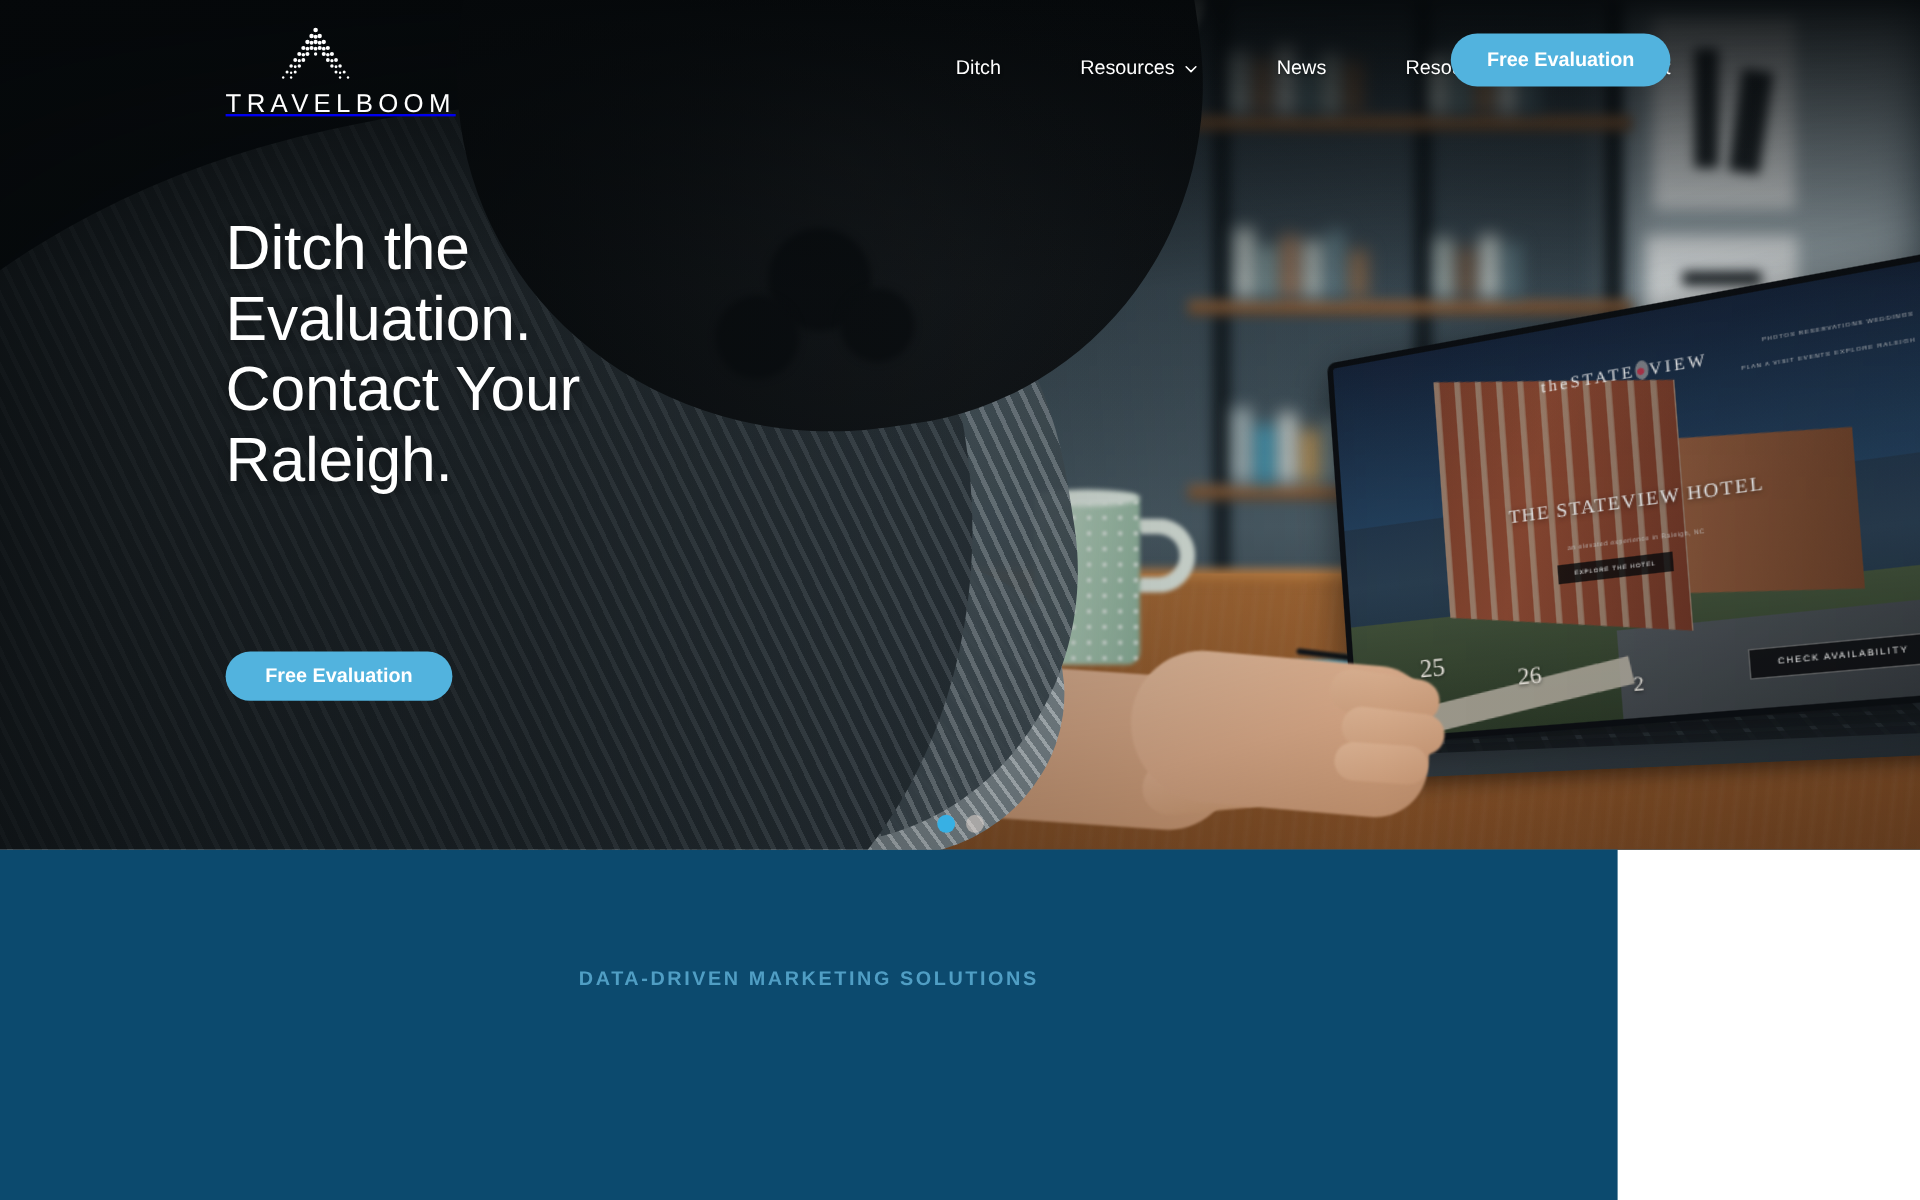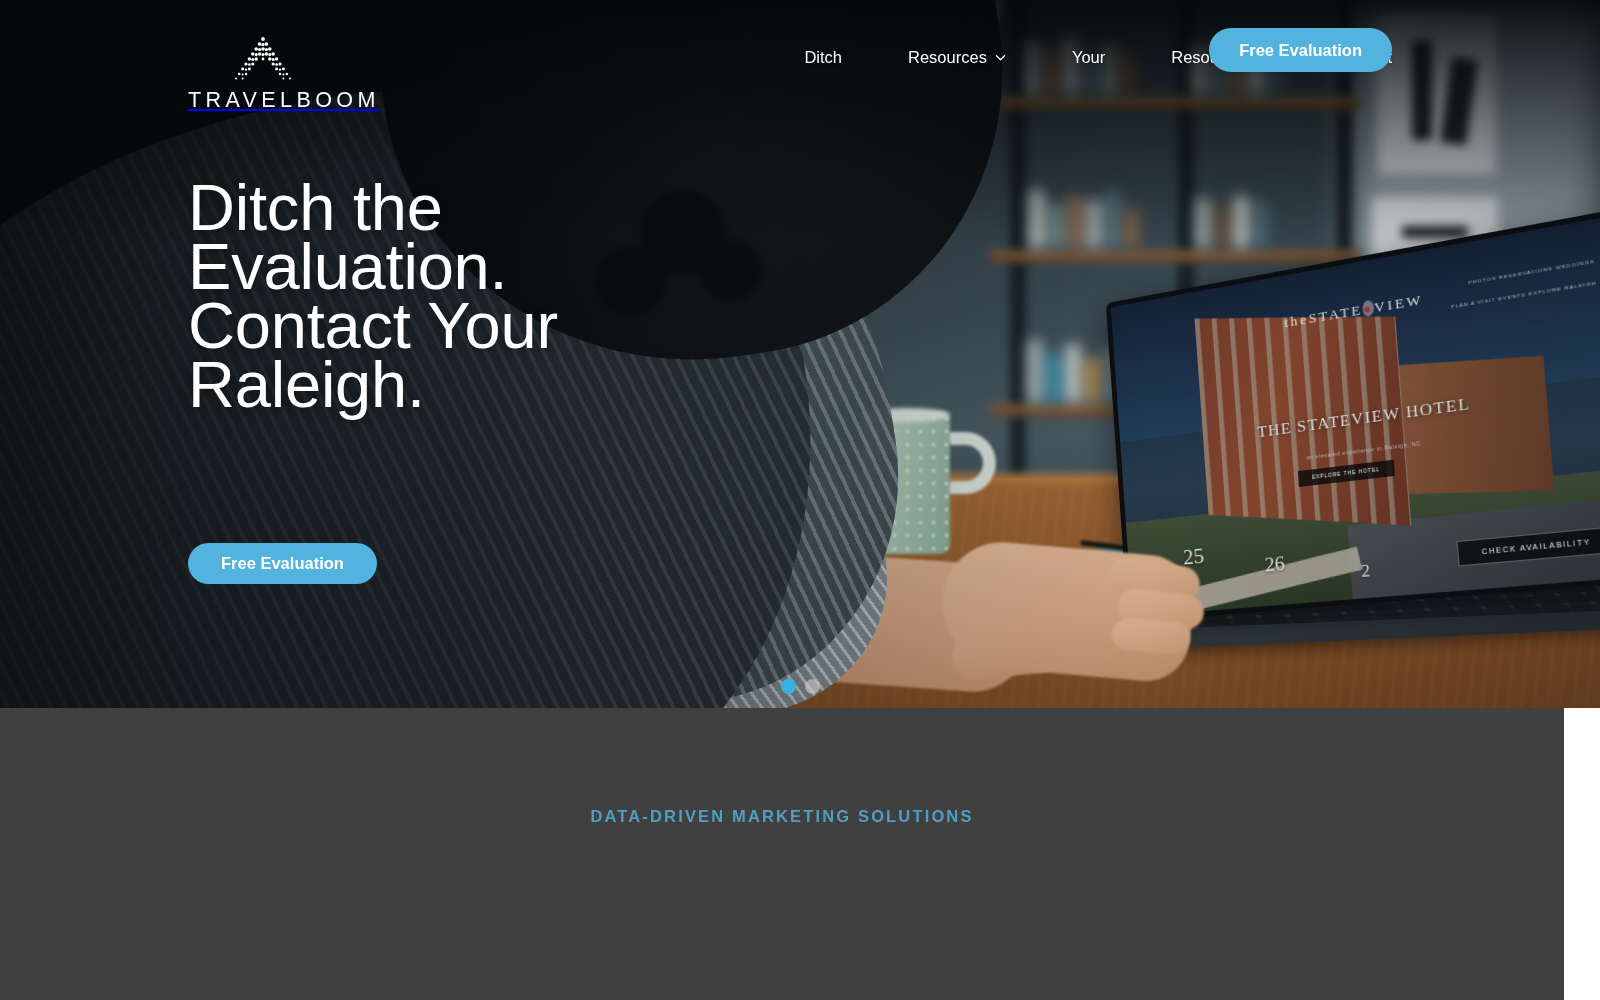--- a/index.html
+++ b/index.html
@@ -362,21 +362,21 @@
                              rgba(5,8,10,.22) 50%, rgba(5,8,10,.06) 72%, rgba(5,8,10,.12) 100%),
       linear-gradient(180deg, rgba(5,8,10,.92) 0%, rgba(5,8,10,.46) 17%,
                               rgba(5,8,10,.04) 34%, rgba(5,8,10,0) 60%);
   }
 
   
   .header {
     position:absolute; left:0; top:0; width:1600px; height:124px;
     z-index:40;
   }
-  .logo { position:absolute; left:188px; top:36px; width:150px; }
+  .logo { position:absolute; left:188px; top:22px; width:150px; }
   .logo-mark { display:block; margin:0 auto 6px; }
   .logo-word {
     display:block; text-align:center; color:#fff;
     font-size:21.5px; letter-spacing:4.4px; font-weight:400;
     white-space:nowrap;
   }
 
   .nav {
     position:absolute; right:208px; top:48px;
     display:flex; align-items:center; gap:0;
@@ -398,21 +398,21 @@
     border:none; cursor:pointer; white-space:nowrap;
   }
   .btn-nav {
     position:absolute; right:0; top:-20px;
     font-size:16.5px; padding:0 30px; height:44px;
   }
 
   
   .hero-copy { position:absolute; left:188px; top:178px; z-index:30; width:620px; }
   .hero-title {
-    color:#fff; font-size:65px; line-height:59px; font-weight:400;
+    color:#fff; font-size:52px; line-height:59px; font-weight:400;
     letter-spacing:-.2px;
     text-shadow:0 2px 10px rgba(0,0,0,.35);
   }
   .hero-sub {
     margin-top:33px;
     color:#f2f4f5; font-size:17px; line-height:31px; font-weight:400;
     max-width:470px;
     text-shadow:0 1px 6px rgba(0,0,0,.4);
   }
   .btn-hero {
@@ -426,22 +426,22 @@
     display:flex; justify-content:center; gap:9px; z-index:35;
   }
   .dot {
     width:15px; height:15px; border-radius:50%;
     background:rgba(224,214,206,.55); cursor:pointer;
   }
   .dot.active { background:#37b0e4; }
 
   
   .section {
-    position:absolute; left:0; top:708px; width:1564px; height:292px;
-    background:#404040;
+    position:absolute; left:0; top:708px; width:1348px; height:292px;
+    background:#0c4a6e;
     text-decoration:underline;
   }
   .eyebrow {
     position:absolute; left:0; right:0; top:99px;
     text-align:center;
     color:#509ec4; font-size:16.5px; font-weight:700;
     letter-spacing:2.15px;
   }
 </style>
 </head>
@@ -648,21 +648,21 @@
         </div>
 
         <div class="nav-item">
           <span>Resources</span>
           <svg class="chev" viewBox="0 0 12 12">
             <path d="M1.6 4 L6 8.4 L10.4 4" fill="none" stroke="#ffffff" stroke-width="1.45" stroke-linecap="round" stroke-linejoin="round"></path>
           </svg>
         </div>
 
         <div class="nav-item">
-          <span>Your</span>
+          <span>News</span>
         </div>
 
         <div class="nav-item">
           <span>Resources</span>
           <svg class="chev" viewBox="0 0 12 12">
             <path d="M1.6 4 L6 8.4 L10.4 4" fill="none" stroke="#ffffff" stroke-width="1.45" stroke-linecap="round" stroke-linejoin="round"></path>
           </svg>
         </div>
 
         <div class="nav-item">

